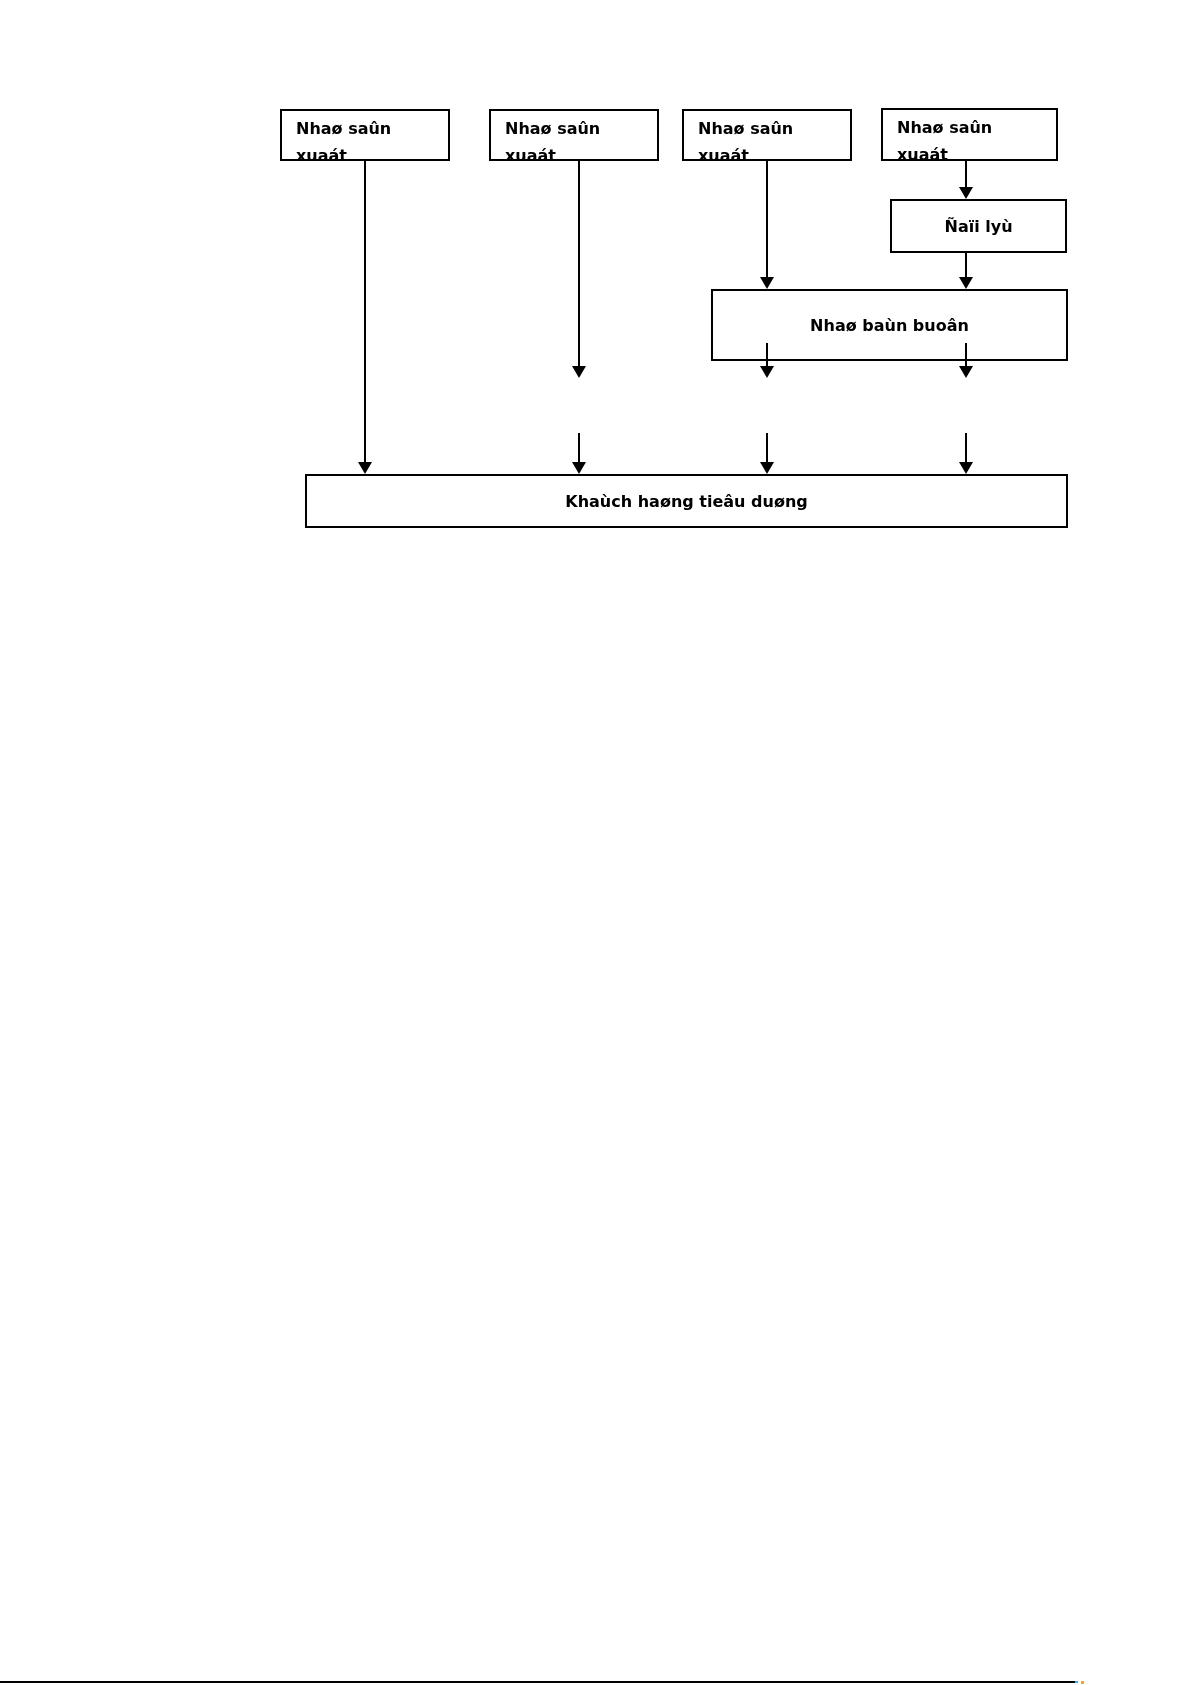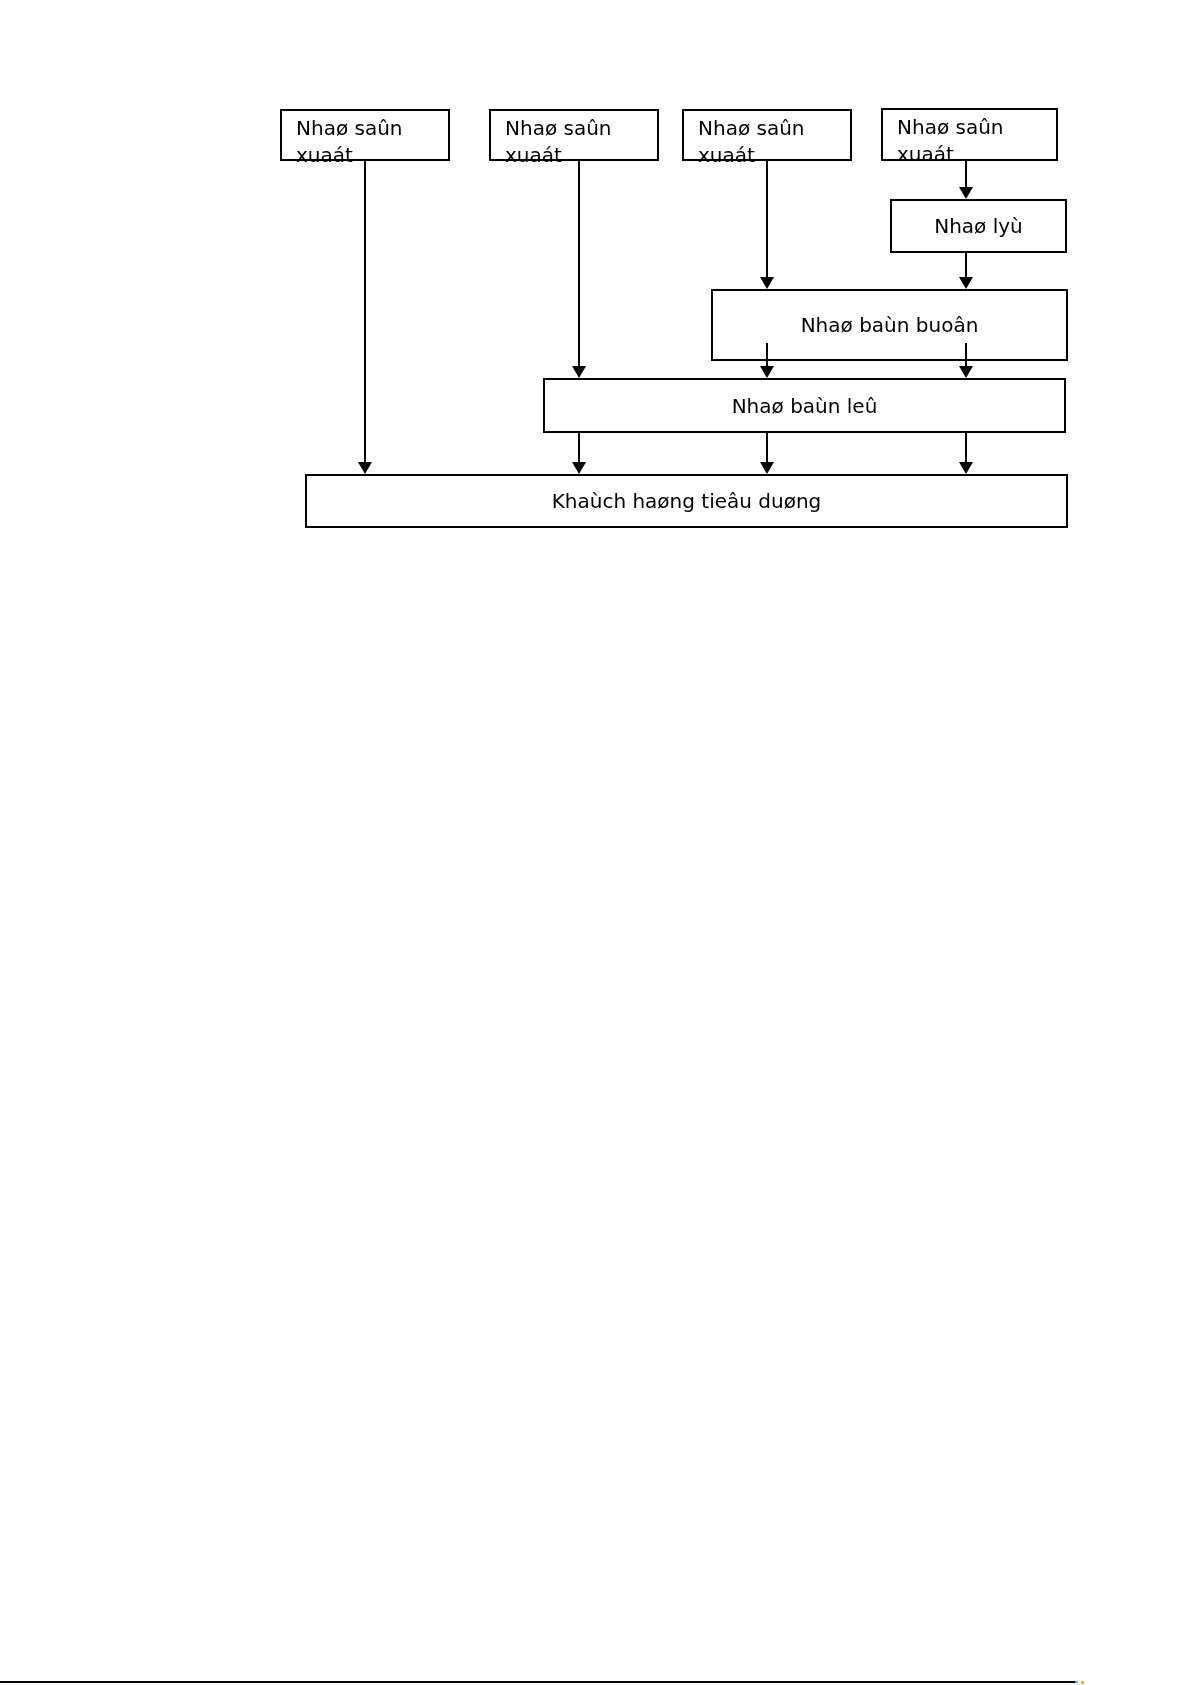--- a/index.html
+++ b/index.html
@@ -10,22 +10,23 @@
     background: #ffffff;
     font-family: "DejaVu Sans", "Liberation Sans", sans-serif;
     color: #000000;
     overflow: hidden;
   }
   .box {
     position: absolute;
     box-sizing: border-box;
     border: 2px solid #000000;
     background: #ffffff;
-    font-size: 20px;
+    font-size: 16px;
     color: #000000;
+    font-weight: bold;
   }
   .producer {
     width: 170px;
     height: 52px;
     padding: 4px 0 0 14px;
     line-height: 27px;
     overflow: visible;
     white-space: nowrap;
   }
   .producer .line { display: block; }
@@ -99,30 +100,27 @@
     <span class="line">Nhaø saûn</span>
     <span class="line">xuaát</span>
   </div>
 
   <div id="producer-4" class="box producer">
     <span class="line">Nhaø saûn</span>
     <span class="line">xuaát</span>
   </div>
 
   <div id="agent-box" class="box center-label">
-    <span>Nhaø lyù</span>
+    <span>Ñaïi lyù</span>
   </div>
 
   <div id="wholesaler-box" class="box center-label">
     <span>Nhaø baùn buoân</span>
   </div>
 
-  <div id="retailer-box" class="box center-label">
-    <span>Nhaø baùn leû</span>
-  </div>
 
   <div id="consumer-box" class="box center-label">
     <span>Khaùch haøng tieâu duøng</span>
   </div>
 
   <div id="arrow-layer">
       <div class="vline" style="left: 364px; top: 161px; height: 301px; background: rgb(0, 0, 0);"></div>
       <div class="ahead" style="left: 358px; top: 462px; border-top-color: rgb(0, 0, 0);"></div>
       <div class="vline" style="left: 578px; top: 161px; height: 205px; background: rgb(0, 0, 0);"></div>
       <div class="ahead" style="left: 572px; top: 366px; border-top-color: rgb(0, 0, 0);"></div>

